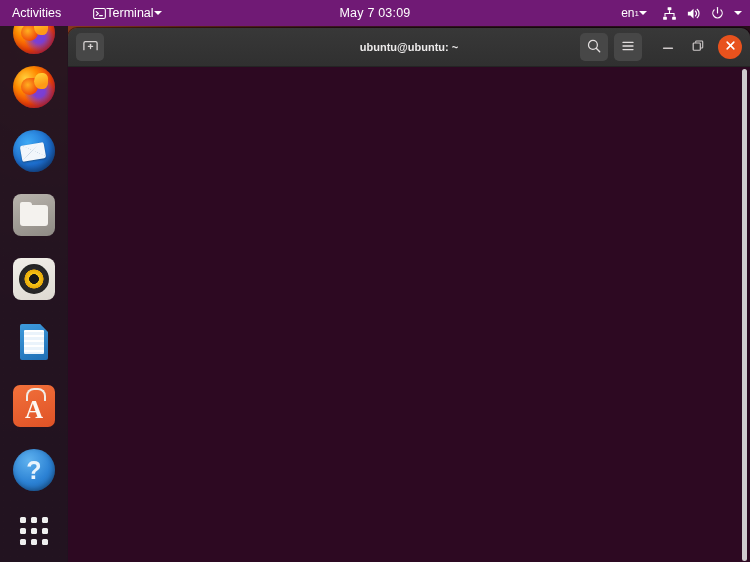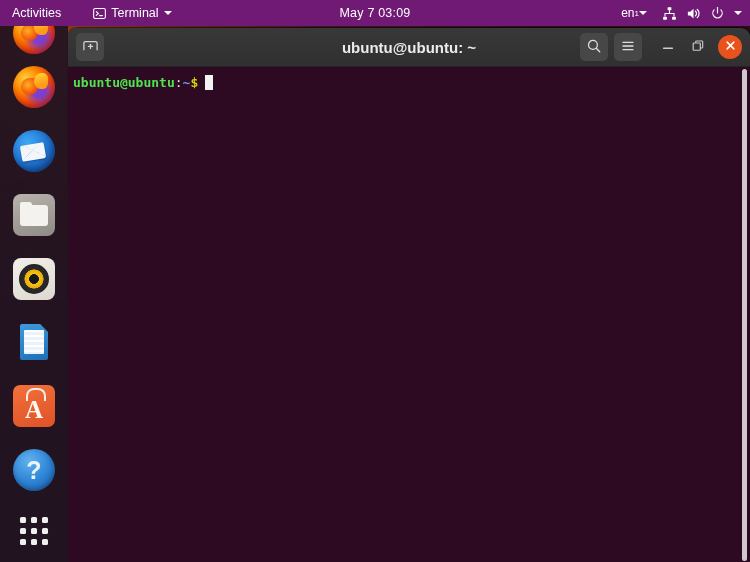--- a/index.html
+++ b/index.html
@@ -52,21 +52,20 @@
   #activities {
     padding: 0 10px 0 12px;
     line-height: 26px;
     height: 26px;
     cursor: pointer;
     white-space: nowrap;
   }
   #app-menu {
     display: flex;
     align-items: center;
-    gap: 5px;
     padding: 0 8px;
     height: 26px;
     cursor: pointer;
     margin-left: 14px;
   }
   .tbar-icon { display: inline-flex; align-items: center; justify-content: center; }
   #clock {
     position: absolute;
     left: 0; right: 0;
     text-align: center;
@@ -309,21 +308,21 @@
     display: flex;
     align-items: center;
     padding: 0 8px;
     position: relative;
   }
   #title-text {
     position: absolute;
     left: 0; right: 0;
     text-align: center;
     color: #eceaea;
-    font-size: 15px;
+    font-size: 11px;
     font-weight: bold;
     pointer-events: none;
   }
   .tb-btn {
     width: 28px; height: 28px;
     border-radius: 5px;
     background: #474747;
     display: flex;
     align-items: center;
     justify-content: center;
@@ -576,21 +575,20 @@
             <svg width="13" height="13" viewBox="0 0 14 14">
               <line x1="3.4" y1="3.4" x2="10.6" y2="10.6" stroke="#ffffff" stroke-width="1.7" stroke-linecap="round"></line>
               <line x1="10.6" y1="3.4" x2="3.4" y2="10.6" stroke="#ffffff" stroke-width="1.7" stroke-linecap="round"></line>
             </svg>
           </span>
         </button>
       </div>
     </div>
 
     <div id="terminal-body">
-      <div id="term-text"><span class="t-user">ubuntu@ubuntu</span><span class="t-colon">:</span><span class="t-path">~</span><span class="t-dollar">$</span><span id="cursor"></span><span></span></div>
 
       <div id="term-scrollbar">
         <i></i>
       </div>
     </div>
   </div>
 
 </div>
 
 </body></html>

